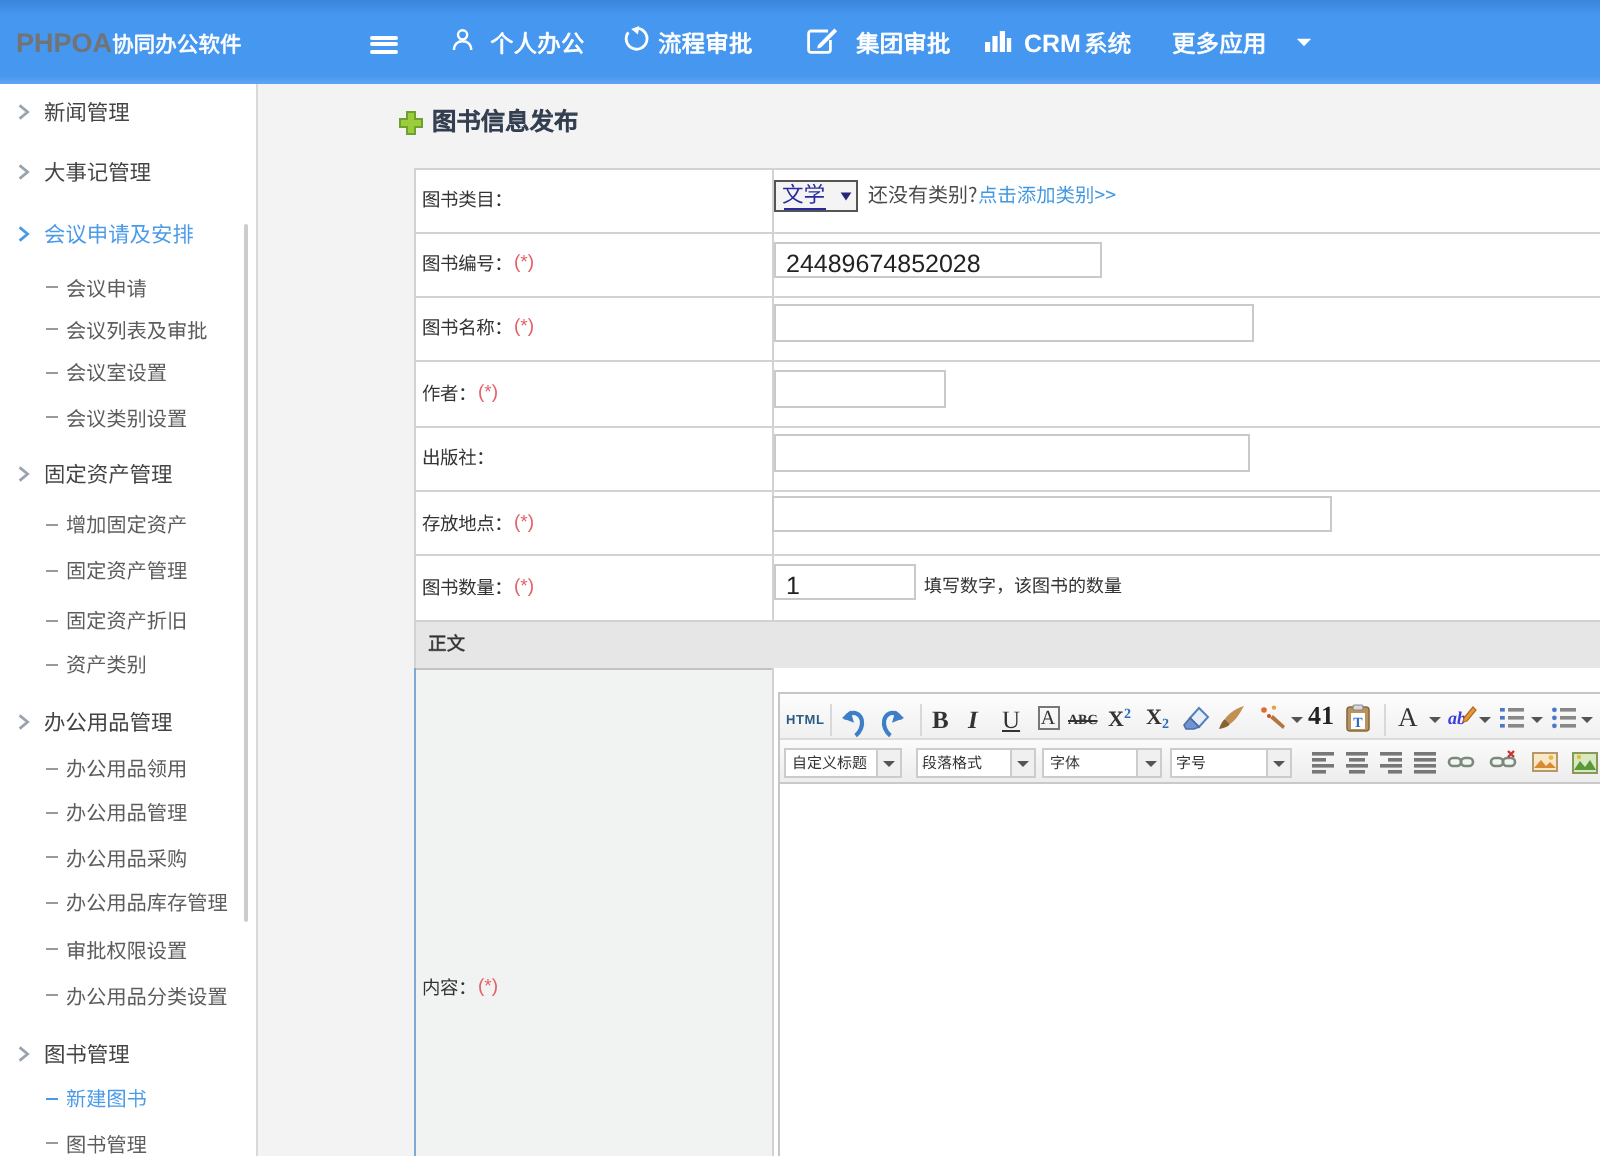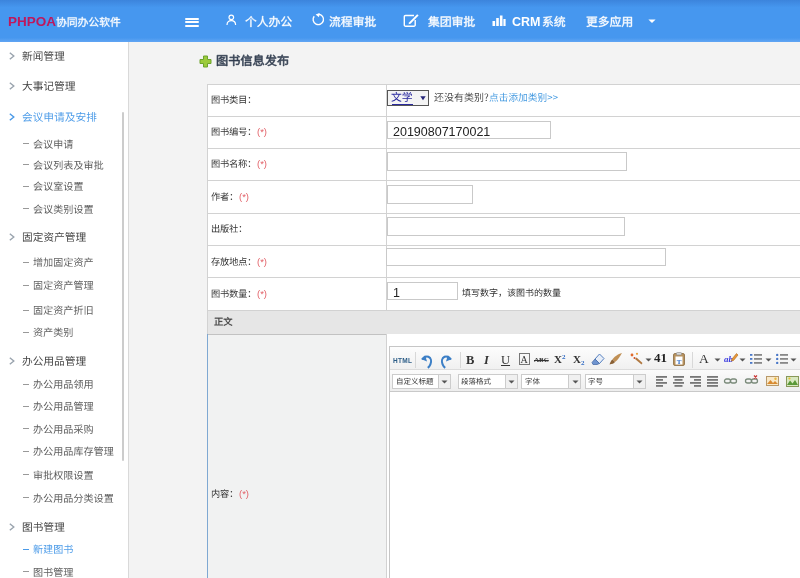--- a/index.html
+++ b/index.html
@@ -126,21 +126,21 @@
       <path id="g6807" d="M47 76L47 69L90 69L90 76ZM78 32C83 22 87 10 89 2L96 4C94 12 89 25 84 34ZM49 34C46 24 42 13 36 6C38 5 41 3 42 2C48 9 53 21 56 33ZM42 52L42 45L64 45L64 2C64 0 63 0 62 0C60 0 56 0 50 0C52 -2 53 -5 53 -8C60 -8 64 -7 67 -6C70 -5 71 -3 71 2L71 45L96 45L96 52ZM20 84L20 63L5 63L5 56L19 56C15 43 9 29 2 22C4 20 6 16 7 14C12 21 16 31 20 42L20 -8L28 -8L28 44C31 40 35 33 37 30L41 36C39 39 31 50 28 53L28 56L41 56L41 63L28 63L28 84Z"></path>
       <path id="g9898" d="M18 62L38 62L38 54L18 54ZM18 74L38 74L38 67L18 67ZM11 80L11 48L45 48L45 80ZM70 53C69 27 67 14 46 8C47 6 49 4 49 3C72 10 75 25 76 53ZM73 19C79 14 87 8 91 3L95 8C91 12 84 18 77 23ZM12 30C12 16 10 4 3 -4C5 -5 8 -7 9 -8C12 -3 15 3 16 10C25 -4 40 -6 61 -6L94 -6C94 -4 95 -1 96 1C90 0 66 0 62 0C50 0 40 1 32 4L32 19L48 19L48 24L32 24L32 35L50 35L50 41L5 41L5 35L25 35L25 8C22 10 20 14 18 18C18 21 19 26 19 30ZM54 64L54 22L60 22L60 58L84 58L84 22L91 22L91 64L72 64C73 66 74 70 76 73L96 73L96 79L50 79L50 73L68 73C67 70 66 66 65 64Z"></path>
       <path id="g6BB5" d="M54 80L54 68C54 61 52 52 42 45C44 44 47 42 48 41C58 48 61 59 61 68L61 74L75 74L75 55C75 48 76 46 83 46C84 46 89 46 90 46C92 46 94 46 95 46C95 48 95 50 95 52C94 52 92 52 90 52C89 52 85 52 83 52C82 52 82 52 82 55L82 80ZM47 39L47 32L54 32L50 31C53 23 58 15 63 9C56 4 48 0 39 -2C41 -4 42 -6 43 -8C53 -6 61 -2 69 4C75 -1 83 -5 91 -8C92 -6 94 -3 96 -1C88 1 80 4 74 9C81 16 86 25 89 37L84 39L83 39ZM56 32L80 32C77 25 73 19 68 14C63 19 59 25 56 32ZM12 75L12 17L3 16L5 8L12 10L12 -7L19 -7L19 11L44 15L43 22L19 18L19 32L42 32L42 39L19 39L19 53L42 53L42 60L19 60L19 70C28 73 37 76 44 79L38 85C32 81 21 78 12 75Z"></path>
       <path id="g843D" d="M6 -2L12 -8C18 0 25 10 31 18L26 23C20 14 12 4 6 -2ZM11 58C16 55 24 50 28 47L32 53C28 56 21 60 15 63ZM4 38C10 36 18 31 21 28L26 34C22 37 14 41 8 44ZM52 65C48 58 40 48 29 41C31 40 33 38 35 37C39 40 42 43 46 46C49 43 54 39 58 36C49 31 39 28 30 26C31 24 33 21 34 19L40 21L40 -8L47 -8L47 -4L79 -4L79 -8L86 -8L86 22L42 22C50 24 58 28 65 32C74 27 84 23 93 20C94 22 96 25 97 26C89 28 80 32 71 36C78 42 85 48 89 55L84 58L83 58L55 58C57 60 58 62 59 64ZM47 2L47 16L79 16L79 2ZM78 52C75 47 70 43 65 40C59 43 54 47 50 51L51 52ZM6 77L6 70L29 70L29 62L36 62L36 70L63 70L63 62L71 62L71 70L94 70L94 77L71 77L71 84L63 84L63 77L36 77L36 84L29 84L29 77Z"></path>
       <path id="g683C" d="M58 67L79 67C76 60 72 55 68 50C63 54 59 60 56 65ZM20 84L20 63L5 63L5 56L19 56C16 42 10 26 3 18C4 16 6 13 7 11C12 18 16 28 20 40L20 -8L27 -8L27 42C30 38 34 33 36 30L40 36C38 38 30 48 27 51L27 56L39 56L36 54C38 52 41 50 42 48C46 51 49 55 52 59C55 54 58 50 63 45C54 38 44 32 34 29C36 28 38 25 38 23C41 24 44 25 46 26L46 -8L53 -8L53 -4L81 -4L81 -8L88 -8L88 27L93 25C94 27 96 30 98 32C88 34 79 39 73 45C80 52 85 61 89 71L84 74L83 73L61 73C63 76 64 79 65 82L58 84C54 74 48 64 40 57L40 63L27 63L27 84ZM53 3L53 22L81 22L81 3ZM51 29C57 32 62 36 68 40C72 36 78 32 85 29Z"></path>
       <path id="g5F0F" d="M71 79C76 76 82 70 85 66L90 71C88 75 81 80 76 83ZM56 84C56 77 57 71 57 65L6 65L6 58L58 58C60 21 68 -8 85 -8C93 -8 95 -3 97 14C95 15 92 17 90 19C89 5 88 0 86 0C76 0 68 24 65 58L95 58L95 65L65 65C65 71 64 77 64 84ZM6 2L8 -5C21 -2 40 2 56 6L56 13L34 8L34 36L53 36L53 43L9 43L9 36L27 36L27 7Z"></path>
       <path id="g4F53" d="M25 84C20 68 12 54 3 44C4 42 7 38 7 36C10 40 13 44 16 48L16 -8L23 -8L23 60C27 67 30 74 32 82ZM42 18L42 11L58 11L58 -7L65 -7L65 11L82 11L82 18L65 18L65 52C72 35 81 18 92 8C93 10 96 13 97 14C86 23 76 40 70 57L95 57L95 64L65 64L65 84L58 84L58 64L30 64L30 57L54 57C47 40 37 23 26 14C28 12 30 10 31 8C42 18 52 34 58 52L58 18Z"></path>
     </defs>
   </svg>
 <div class="hdr"></div>
-<span class="lat" style="left:8px;top:13.5px;font-size:13.5px;font-weight:bold;color:#be185d">PHPOA</span>
+<span class="lat" style="left:8px;top:13.5px;font-size:13.5px;font-weight:bold;color:#737373">PHPOA</span>
 <svg class="zh" style="left:55.5px;top:-64.1px" width="65" height="100">
     <g fill="#fff" stroke="#fff" stroke-width="4" transform="translate(0,90) scale(0.1080,-0.1080)">
       <use href="#g534F" x="0"></use>
       <use href="#g540C" x="100"></use>
       <use href="#g529E" x="200"></use>
       <use href="#g516C" x="300"></use>
       <use href="#g8F6F" x="400"></use>
       <use href="#g4EF6" x="500"></use>
     </g>
   </svg>
@@ -591,21 +591,21 @@
       <use href="#g51FB" x="100"></use>
       <use href="#g6DFB" x="200"></use>
       <use href="#g52A0" x="300"></use>
       <use href="#g7C7B" x="400"></use>
       <use href="#g522B" x="500"></use>
       <use href="#g003E" x="600"></use>
       <use href="#g003E" x="656"></use>
     </g>
   </svg>
 <div style="position:absolute;left:387px;top:120.5px;width:163.5px;height:18.5px;background:#fff;border:1px solid #c9c9c9">
-    <span style="position:absolute;left:5px;top:3.5px;font-size:12.5px;color:#222;font-family:'Liberation Sans',sans-serif">20190807170021</span>
+    <span style="position:absolute;left:5px;top:3.5px;font-size:12.5px;color:#222;font-family:'Liberation Sans',sans-serif">24489674852028</span>
   </div>
 <div style="position:absolute;left:387px;top:152px;width:240px;height:19px;background:#fff;border:1px solid #c9c9c9"></div>
 <div style="position:absolute;left:387px;top:184.5px;width:86px;height:19px;background:#fff;border:1px solid #c9c9c9"></div>
 <div style="position:absolute;left:387px;top:217px;width:238px;height:19px;background:#fff;border:1px solid #c9c9c9"></div>
 <div style="position:absolute;left:386px;top:248px;width:279.5px;height:17.5px;background:#fff;border:1px solid #c9c9c9"></div>
 <div style="position:absolute;left:387px;top:281.5px;width:71px;height:18.5px;background:#fff;border:1px solid #c9c9c9">
     <span style="position:absolute;left:5px;top:3.5px;font-size:12.5px;color:#222;font-family:'Liberation Sans',sans-serif">1</span>
   </div>
 <svg class="zh" style="left:462px;top:206.2px" width="99" height="100">
     <g fill="#333" transform="translate(0,90) scale(0.0900,-0.0900)">

